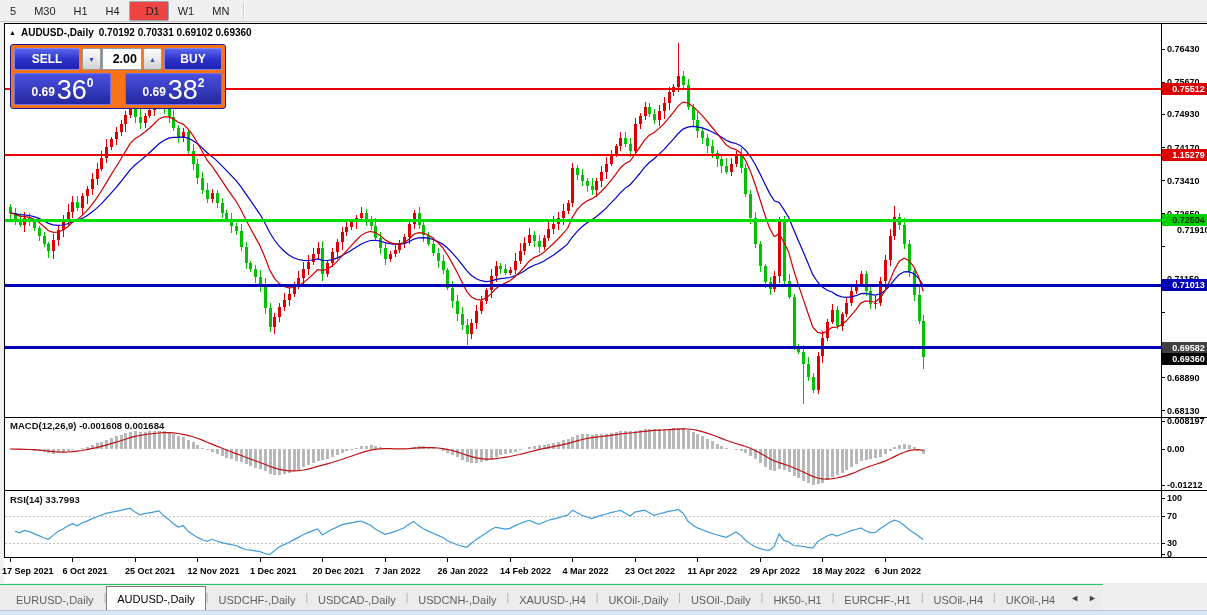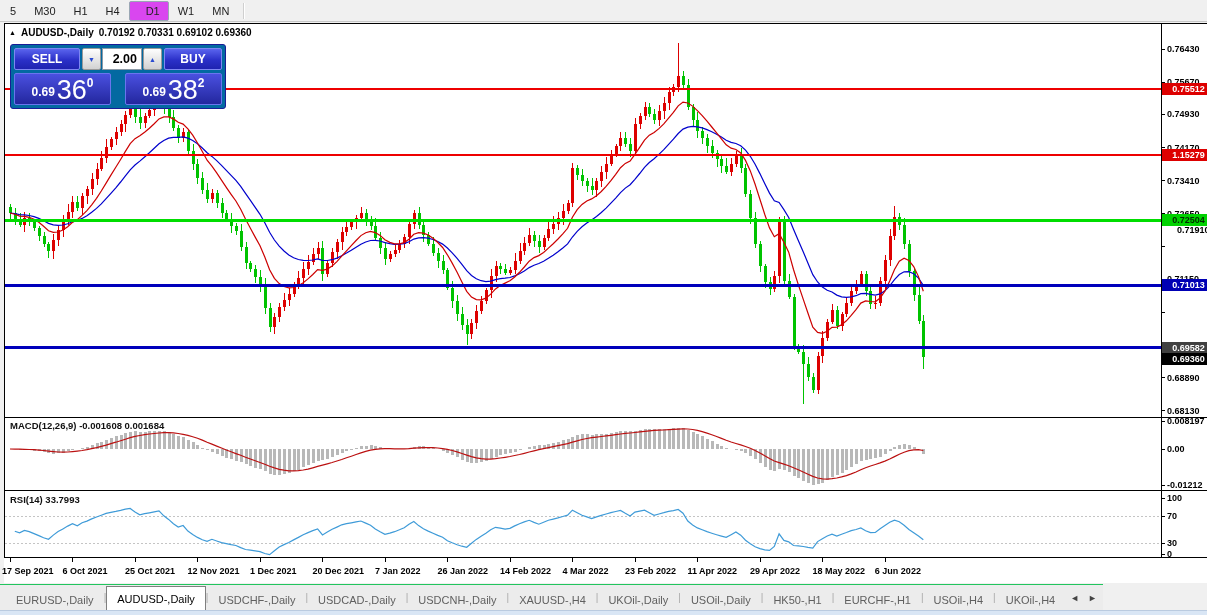--- a/index.html
+++ b/index.html
@@ -3,35 +3,35 @@
 <meta charset="utf-8">
 <style>
   html,body{margin:0;padding:0;background:#e8e8e8;}
   .platform{position:relative;width:1207px;height:615px;background:#f0f0f0;overflow:hidden;
             font-family:"Liberation Sans",sans-serif;}
   
   .toolbar{position:absolute;left:0;top:0;width:1207px;height:22px;background:#f0f0f0;
            border-bottom:1px solid #c6c6c6;display:flex;align-items:center;padding-left:1px;z-index:5;box-sizing:border-box;}
   .tf-btn{height:18px;padding:0 8px;font-size:11px;color:#222;display:flex;align-items:center;
           border:1px solid transparent;border-radius:2px;cursor:default;}
-  .tf-btn.active{background:#d946ef;border-color:#9aa7b4;padding-left:16px;}
+  .tf-btn.active{background:#ef4444;border-color:#9aa7b4;padding-left:16px;}
   .tb-sep{width:1px;height:16px;background:#cfcfcf;border-right:1px solid #fff;margin:0 5px;}
   
   .chart-svg{position:absolute;left:0;top:0;z-index:1;}
   .chart-title{position:absolute;left:9px;top:27px;z-index:3;font-size:10px;font-weight:700;color:#000;
                display:flex;gap:5px;align-items:center;white-space:nowrap;}
   .tri{font-size:7px;line-height:10px;}
   .macd-header{position:absolute;left:10px;top:420px;z-index:3;font-size:9.5px;font-weight:700;color:#111;}
   .rsi-header{position:absolute;left:10px;top:494px;z-index:3;font-size:9.5px;font-weight:700;color:#111;}
   .axis-label{position:absolute;left:1167px;z-index:2;font-size:9px;font-weight:700;color:#000;white-space:nowrap;}
   .level-label{position:absolute;left:1162px;width:53px;z-index:3;font-size:9px;font-weight:700;
                text-align:center;padding:1px 0;}
   .date-label{position:absolute;top:566px;z-index:2;font-size:9px;font-weight:700;color:#000;white-space:nowrap;}
   
-  .trade-panel{position:absolute;left:10px;top:44px;width:216px;z-index:4;background:#0369a1;
+  .trade-panel{position:absolute;left:10px;top:44px;width:216px;z-index:4;background:#f97316;
                border:1px solid #191b96;border-radius:3px;padding:3px;box-sizing:border-box;}
   .tp-row1{display:flex;height:22px;gap:2px;}
   .btn-trade{display:flex;align-items:center;justify-content:center;color:#fff;font-size:12px;font-weight:700;
              background:linear-gradient(#5a64ee,#2b30c8 55%,#1f23b0);border:1px solid #7d86f2;border-radius:2px;
              box-sizing:border-box;cursor:pointer;}
   .btn-sell{flex:0 0 66px;}
   .btn-buy{flex:0 0 58px;}
   .vol-group{flex:1;display:flex;gap:1px;}
   .vol-btn{width:19px;background:linear-gradient(#fefefe,#d2d2d2);border:1px solid #999;border-radius:2px;
            display:flex;align-items:center;justify-content:center;font-size:7px;color:#2a4bd0;cursor:pointer;box-sizing:border-box;}
@@ -759,21 +759,21 @@
       <div class="date-label" style="top: 566px; left: 2px;">17 Sep 2021</div>
       <div class="date-label" style="top: 566px; left: 62.491px;">6 Oct 2021</div>
       <div class="date-label" style="top: 566px; left: 124.982px;">25 Oct 2021</div>
       <div class="date-label" style="top: 566px; left: 187.473px;">12 Nov 2021</div>
       <div class="date-label" style="top: 566px; left: 249.964px;">1 Dec 2021</div>
       <div class="date-label" style="top: 566px; left: 312.455px;">20 Dec 2021</div>
       <div class="date-label" style="top: 566px; left: 374.946px;">7 Jan 2022</div>
       <div class="date-label" style="top: 566px; left: 437.437px;">26 Jan 2022</div>
       <div class="date-label" style="top: 566px; left: 499.928px;">14 Feb 2022</div>
       <div class="date-label" style="top: 566px; left: 562.419px;">4 Mar 2022</div>
-      <div class="date-label" style="top: 566px; left: 624.91px;">23 Feb 2022</div>
+      <div class="date-label" style="top: 566px; left: 624.91px;">23 Oct 2022</div>
       <div class="date-label" style="top: 566px; left: 687.401px;">11 Apr 2022</div>
       <div class="date-label" style="top: 566px; left: 749.892px;">29 Apr 2022</div>
       <div class="date-label" style="top: 566px; left: 812.383px;">18 May 2022</div>
       <div class="date-label" style="top: 566px; left: 874.874px;">6 Jun 2022</div>
     </div>
 
   <div class="tab-bar" id="tabbar">
       <div class="tab">EURUSD-,Daily</div>
       <span class="tab-sep">|</span>
       <div class="tab active">AUDUSD-,Daily</div>

